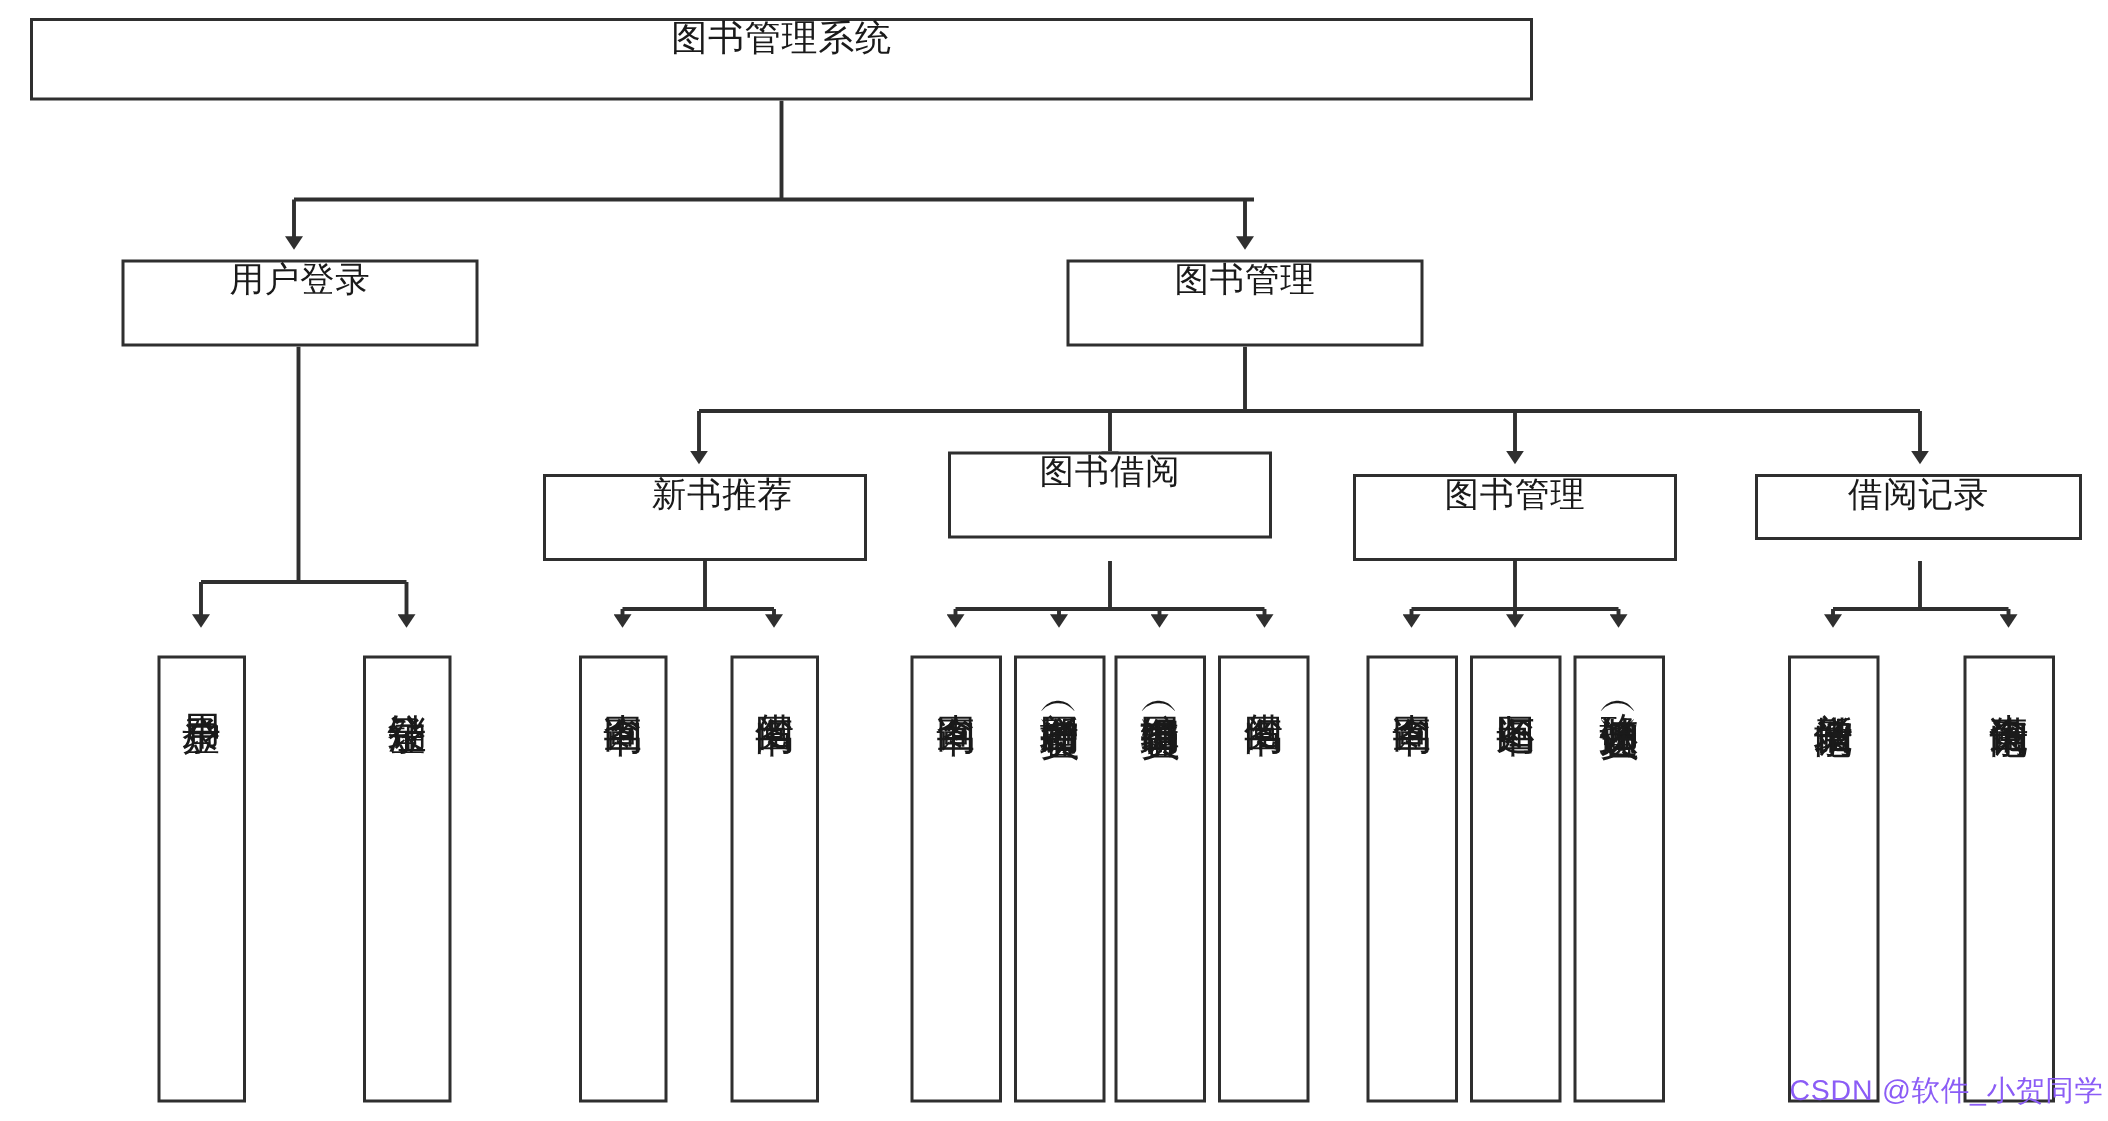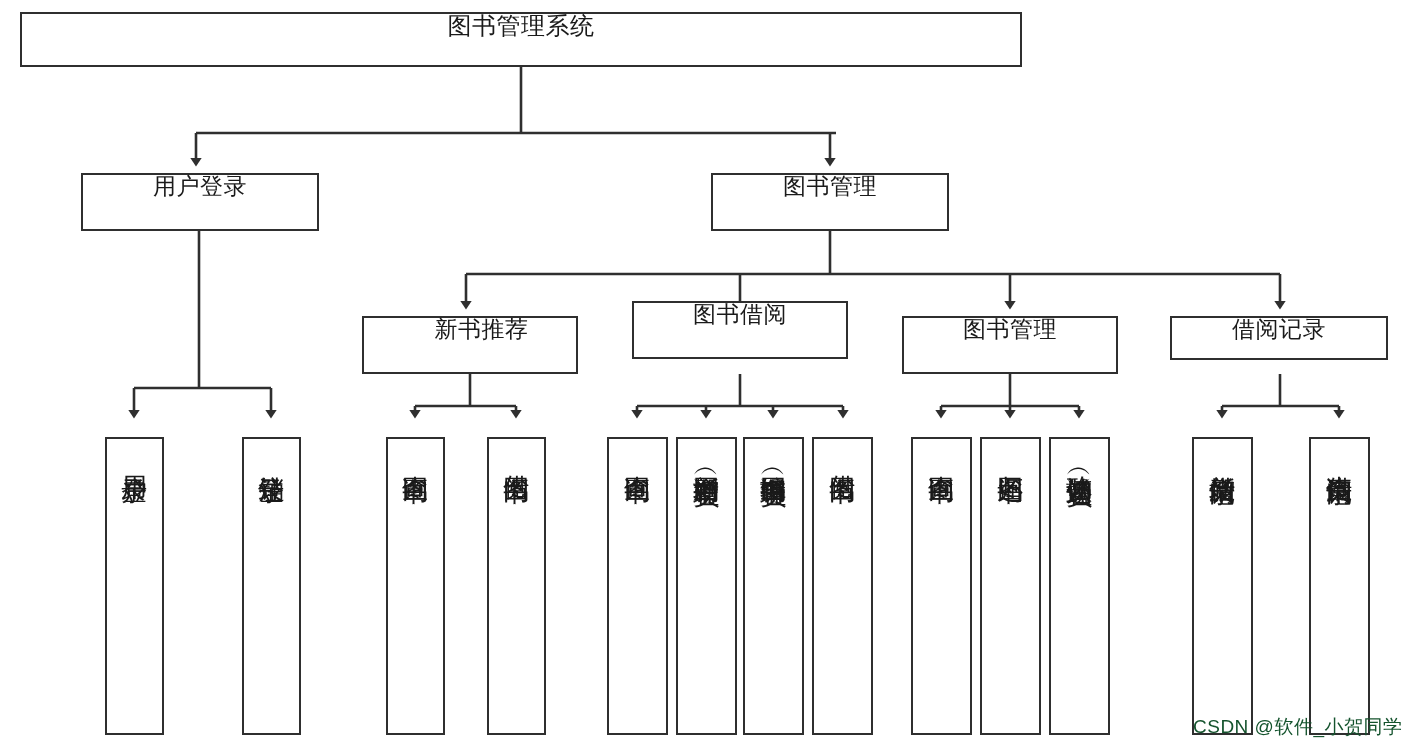--- a/index.html
+++ b/index.html
@@ -52,21 +52,21 @@
     font-size:26px;
     line-height:1.18;
     letter-spacing:1px;
   }
   .v-node.tall .lbl{font-size:26px;}
   .watermark{
     position:absolute;
     left:1193px;
     top:714px;
     font-size:19px;
-    color:#14532d;
+    color:#8b5cf6;
     white-space:nowrap;
     z-index:3;
     letter-spacing:0.5px;
   }
 </style>
 </head>
 <body>
 
 <div id="canvas">
 

